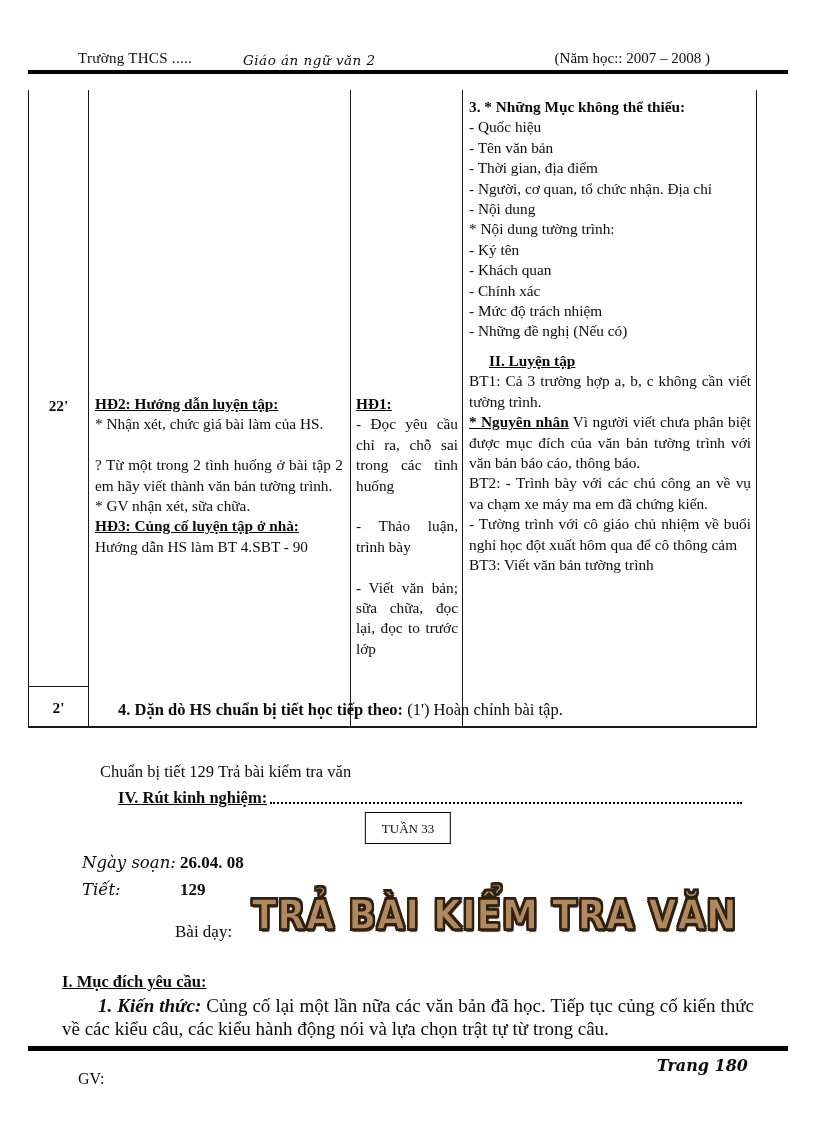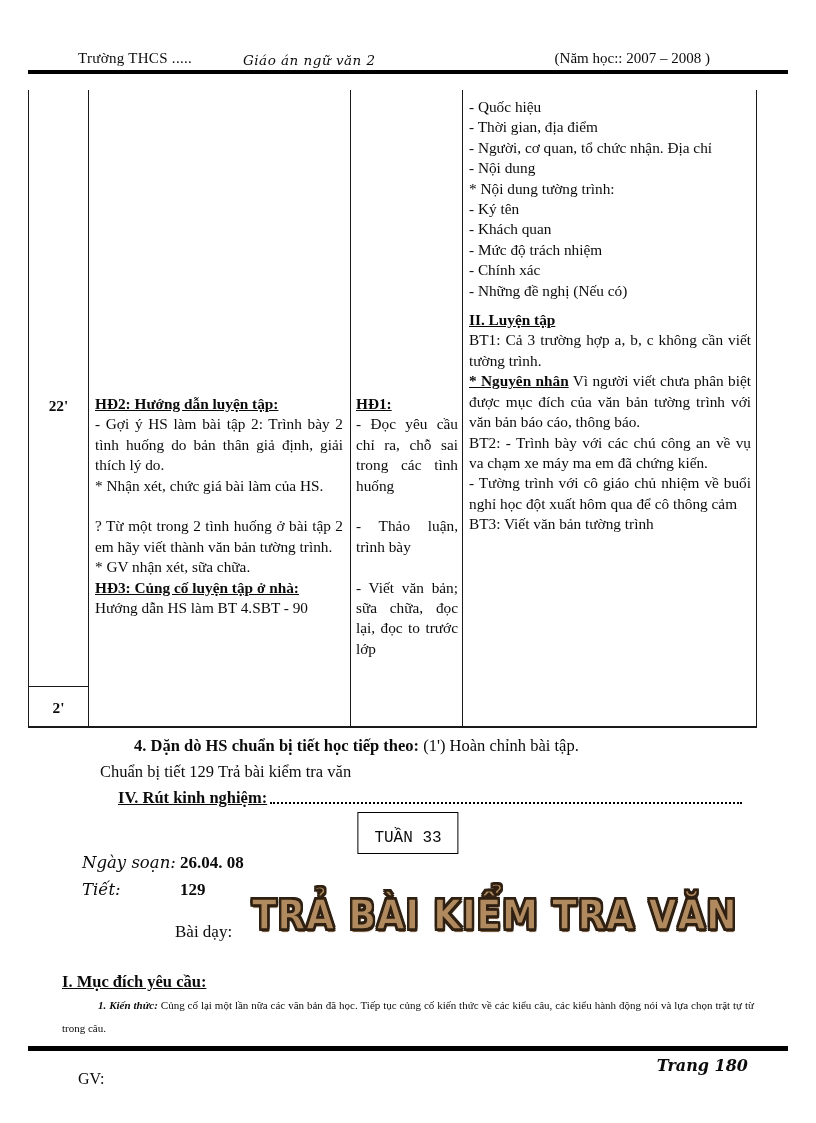--- a/index.html
+++ b/index.html
@@ -22,55 +22,55 @@
   .col { border-left:1.5px solid #1a1a1a; height:100%; }
   .col-time    { width:60px;  position:relative; font-weight:bold; }
   .col-gv      { width:262px; padding:304px 7px 0 6px; text-align:justify; }
   .col-hs      { width:112px; padding:304px 4px 11px 5px; text-align:justify; }
   .col-content { width:295px; padding:7px 5px 0 6px; text-align:justify; border-right:1.5px solid #1a1a1a; }
   .time-22 { position:absolute; top:306px; left:0; width:100%; text-align:center; }
   .time-2  { position:absolute; top:608px; left:0; width:100%; text-align:center; }
   .time-sep{ position:absolute; top:596px; left:0; width:100%; border-top:1.5px solid #1a1a1a; }
   .cell-h  { font-weight:bold; text-decoration:underline; text-align:left; }
   .gap     { margin-bottom:20.4px; }
-  .sec-h   { font-weight:bold; text-decoration:underline; margin-top:9px; text-align:left; }
+  .sec-h   { font-weight:bold; text-decoration:underline; margin-top:9px; text-align:left;margin-left:20px; }
   .b-u     { font-weight:bold; text-decoration:underline; }
   .nowrap  { white-space:nowrap; }
 
   
   .after-line { position:absolute; font-size:16.5px; }
-  .l1 { left:118px; top:736px;margin-left:16px; }
+  .l1 { left:118px; top:700px; }
   .l2 { left:100px; top:762px; }
   .l3 { left:118px; top:788px; width:624px; display:flex; align-items:flex-end; }
   .bold { font-weight:bold; }
   .leader { flex:1 1 auto; border-bottom:2px dotted #000; margin:0 0 4px 3px; height:14px; }
 
   
   .week-box { position:absolute; left:50%; top:812px; transform:translateX(-50%);
-              border:1.5px solid #000; padding:16px 16px 6px 16px; font-size:16px; background:#fff;font-family:Liberation Mono, monospace; }
+              border:1.5px solid #000; padding:8px 16px 6px 16px; font-size:13px; background:#fff; }
   .meta-label { position:absolute; font-style:italic; font-size:16.5px; font-family:"DejaVu Serif", serif; }
   .meta-value { position:absolute; font-size:17px; font-weight:bold; }
   .ngay-l { left:82px;  top:853px; }
   .ngay-v { left:180px; top:853px; }
   .tiet-l { left:82px;  top:880px; }
   .tiet-v { left:180px; top:880px; }
   .baiday { position:absolute; left:175px; top:922px; font-size:17px; }
 
   
   .wordart { position:absolute; left:252px; top:891px; font-family:"DejaVu Sans", sans-serif;
              font-weight:bold; font-size:41px; letter-spacing:1px; white-space:nowrap;
              transform:scaleX(0.88); transform-origin:left center;
              color:#b08a5e; -webkit-text-stroke:1.3px #2f2012;
              text-shadow:-2px -2px 0 #2f2012, 2px -2px 0 #2f2012, -2px 2px 0 #2f2012,
                           2px 2px 0 #2f2012, 0 -2px 0 #2f2012, 0 2px 0 #2f2012,
                          -2px 0 0 #2f2012, 2px 0 0 #2f2012, 1px 3px 1px #6b4a2a; }
 
   
   .sec1-h { position:absolute; left:62px; top:972px; font-size:16.5px; font-weight:bold; text-decoration:underline; }
-  .sec1-p { position:absolute; left:62px; top:994px; width:692px; font-size:11px;
+  .sec1-p { position:absolute; left:62px; top:994px; width:692px; font-size:19px;
             line-height:23px; text-align:justify; text-indent:36px; }
   .bi { font-weight:bold; font-style:italic; }
 
   
   .page-num { position:absolute; right:68px; top:1056px; font-size:16px; font-weight:bold; font-style:italic; font-family:"DejaVu Serif", serif; }
   .gv-label { position:absolute; left:78px; top:1070px; font-size:16px; }
 </style>
 </head>
 <body>
 
@@ -82,45 +82,46 @@
 <div class="doc-table">
 
   <div class="col col-time">
     <div class="time-22">22'</div>
     <div class="time-sep"></div>
     <div class="time-2">2'</div>
   </div>
 
   <div class="col col-gv">
     <p class="cell-h">HĐ2: Hướng dẫn luyện tập:</p>
-    <p>- Gợi ý HS làm bài tập 2: Trình bày 2 tình huống do bản thân giả định, giải thích lý do.</p>
     <p class="gap">* Nhận xét, chức giá bài làm của HS.</p>
     <p>? Từ một trong 2 tình huống ở bài tập 2 em hãy viết thành văn bản tường trình.</p>
     <p>* GV nhận xét, sữa chữa.</p>
     <p class="cell-h">HĐ3: Củng cố luyện tập ở nhà:</p>
     <p>Hướng dẫn HS làm BT 4.SBT - 90</p>
   </div>
 
   <div class="col col-hs">
     <p class="cell-h">HĐ1:</p>
     <p class="gap">- Đọc yêu cầu chỉ ra, chỗ sai trong các tình huống</p>
     <p class="gap">- Thảo luận, trình bày</p>
     <p>- Viết văn bản; sữa chữa, đọc lại, đọc to trước lớp</p>
   </div>
 
   <div class="col col-content">
+    <p style="font-weight:bold; text-align:left;">3. * Những Mục không thể thiếu:</p>
     <div>- Quốc hiệu</div>
+    <div>- Tên văn bản</div>
     <div>- Thời gian, địa điểm</div>
     <div class="nowrap">- Người, cơ quan, tổ chức nhận. Địa chỉ</div>
     <div>- Nội dung</div>
     <div>* Nội dung tường trình:</div>
     <div>- Ký tên</div>
     <div>- Khách quan</div>
+    <div>- Chính xác</div>
     <div>- Mức độ trách nhiệm</div>
-    <div>- Chính xác</div>
     <div>- Những đề nghị (Nếu có)</div>
     <p class="sec-h">II. Luyện tập</p>
     <p>BT1: Cả 3 trường hợp a, b, c không cần viết tường trình.</p>
     <p><span class="b-u">* Nguyên nhân</span> <span>Vì người viết chưa phân biệt được mục đích của văn bản tường trình với văn bản báo cáo, thông báo.</span></p>
     <p>BT2:  - Trình bày với các chú công an về vụ va chạm xe máy ma em đã chứng kiến.</p>
     <p>- Tường trình với cô giáo chủ nhiệm về buổi nghỉ học đột xuất hôm qua để cô thông cảm</p>
     <p>BT3: Viết văn bản tường trình</p>
   </div>
 </div>
 

